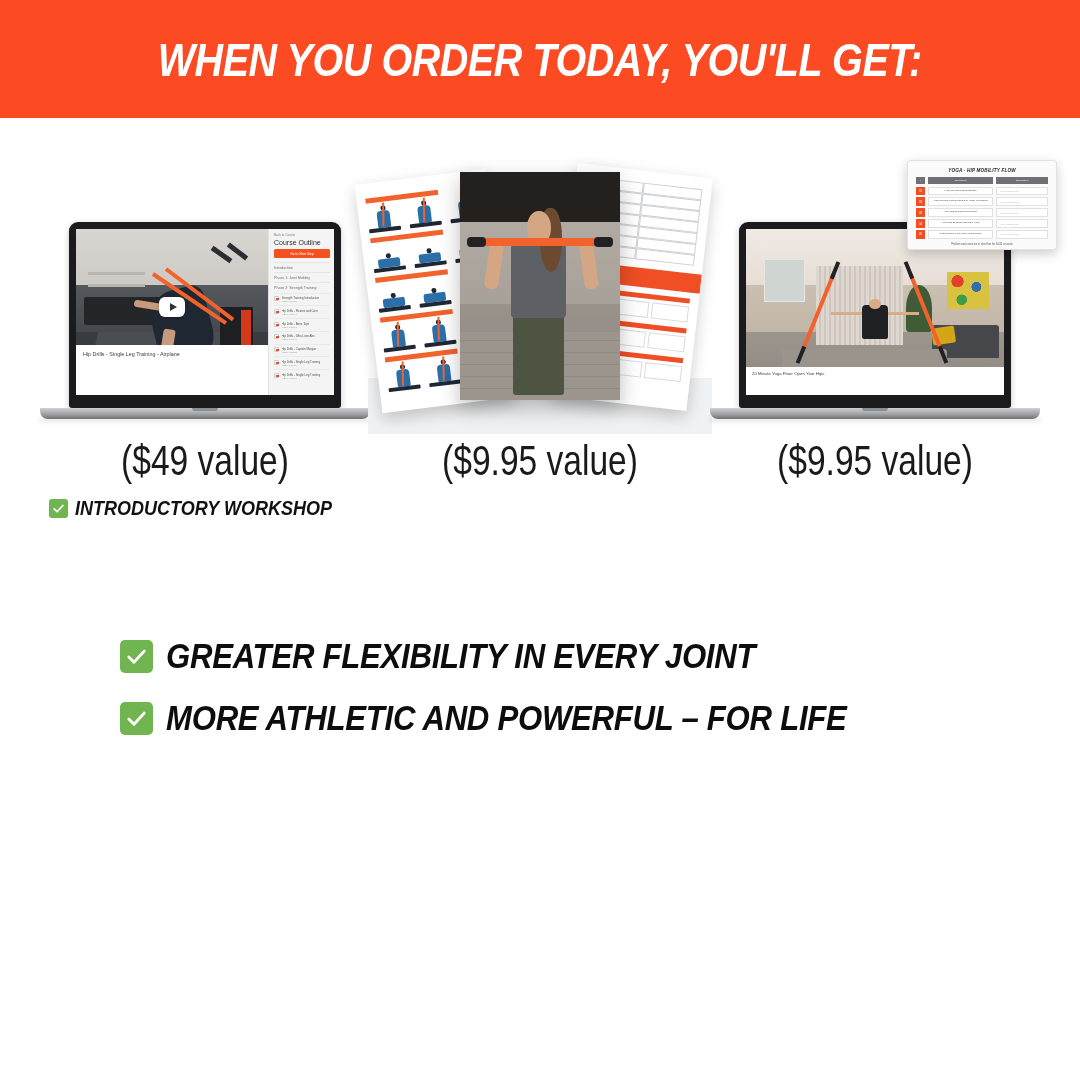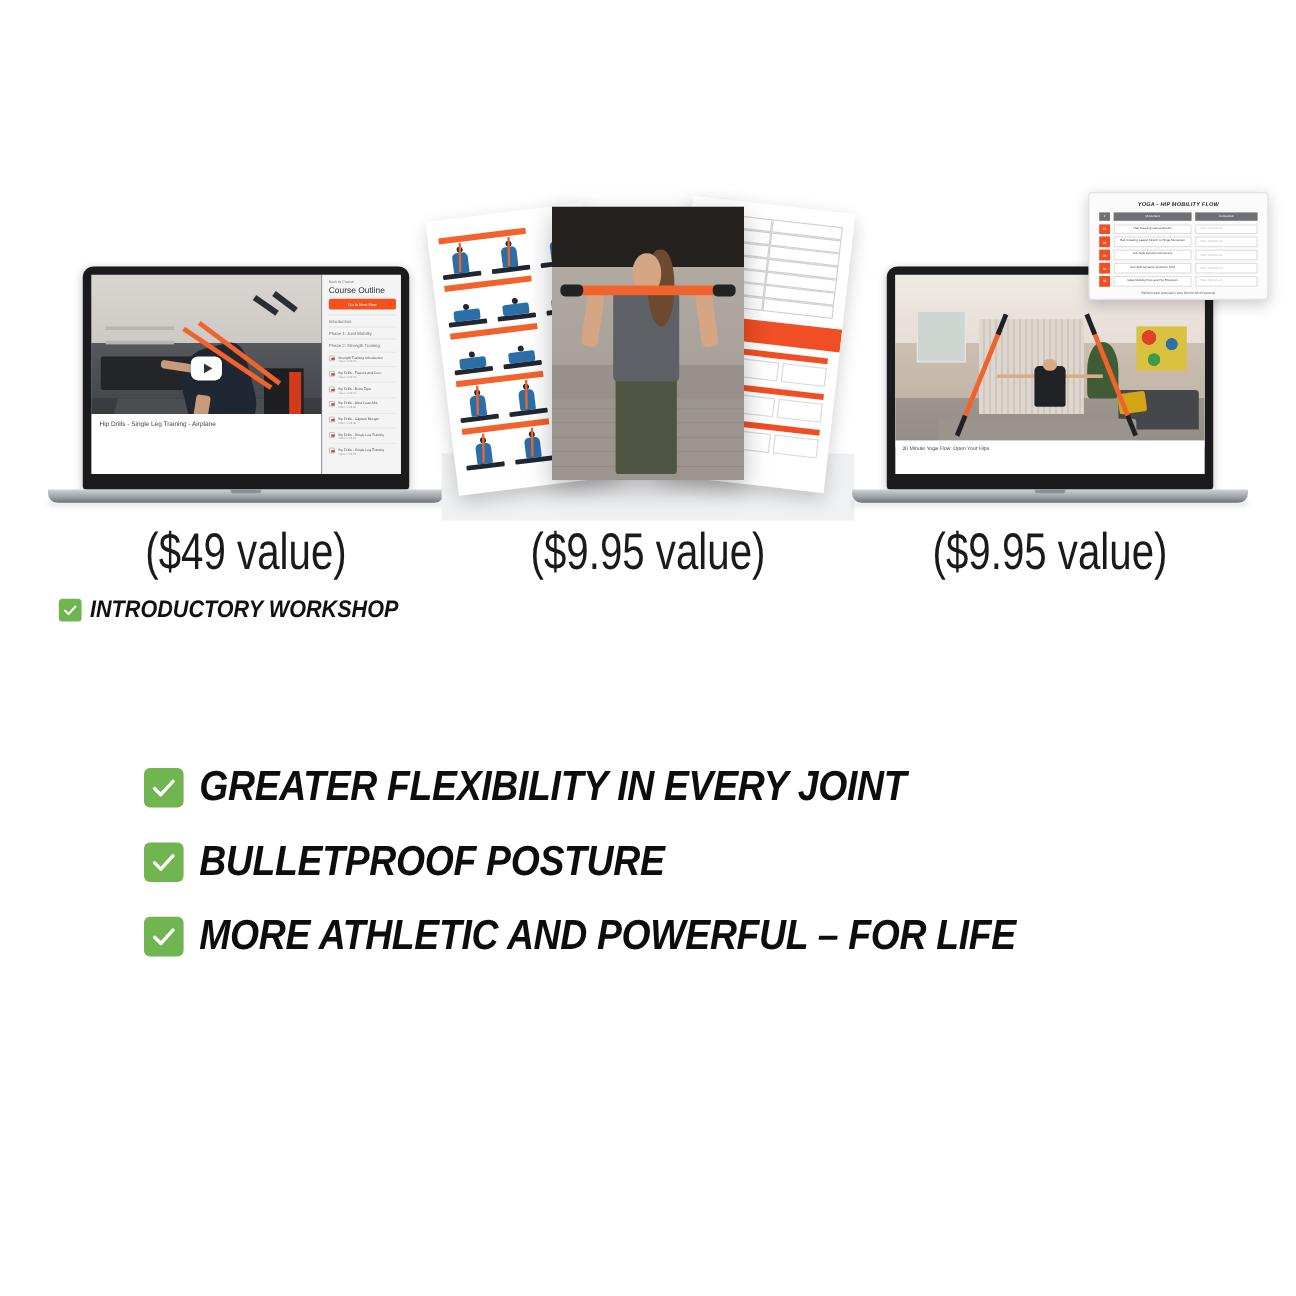--- a/index.html
+++ b/index.html
@@ -245,20 +245,23 @@
     font-weight:700; font-style:italic; font-size:35px; color:#0d0d0d;
     transform: scaleX(0.89); transform-origin:left center;
     white-space:nowrap; letter-spacing:-0.3px;
   }
 </style>
 </head>
 <body>
 
 <div id="page">
 
+  <div id="header-banner">
+    <div id="header-title">WHEN YOU ORDER TODAY, YOU'LL GET:</div>
+  </div>
 
   <div id="products">
 
     <div class="product" id="product-0">
       <div class="laptop">
         <div class="laptop-lid">
           <div class="laptop-screen">
 
             <div class="ws-video">
               <div class="ws-vid-img">
@@ -629,25 +632,17 @@
           </svg>
       </span>
       <span class="benefit-text">GREATER FLEXIBILITY IN EVERY JOINT</span>
     </div>
     <div class="benefit-row">
       <span class="check lg">
         <svg width="23" height="23" viewBox="0 0 24 24" aria-hidden="true">
             <path d="M4 12.6 L9.4 18 L20 6.4" fill="none" stroke="#ffffff" stroke-width="3" stroke-linecap="round" stroke-linejoin="round"></path>
           </svg>
       </span>
-      <span class="benefit-text">BULLETPROOF POSTURE</span>
-    </div>
-    <div class="benefit-row">
-      <span class="check lg">
-        <svg width="23" height="23" viewBox="0 0 24 24" aria-hidden="true">
-            <path d="M4 12.6 L9.4 18 L20 6.4" fill="none" stroke="#ffffff" stroke-width="3" stroke-linecap="round" stroke-linejoin="round"></path>
-          </svg>
-      </span>
       <span class="benefit-text">MORE ATHLETIC AND POWERFUL – FOR LIFE</span>
     </div>
   </div>
 
 </div>
 
 </body></html>

